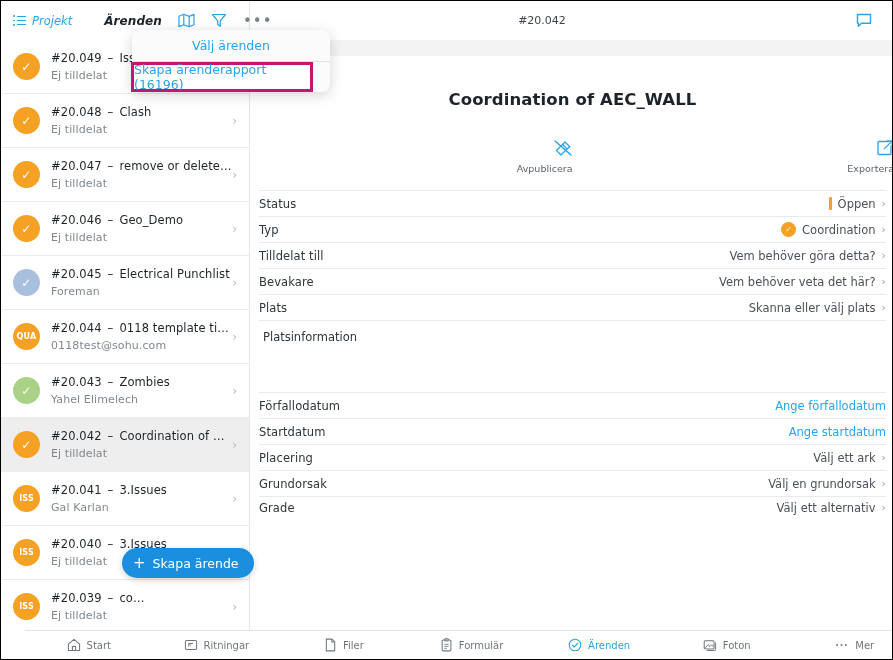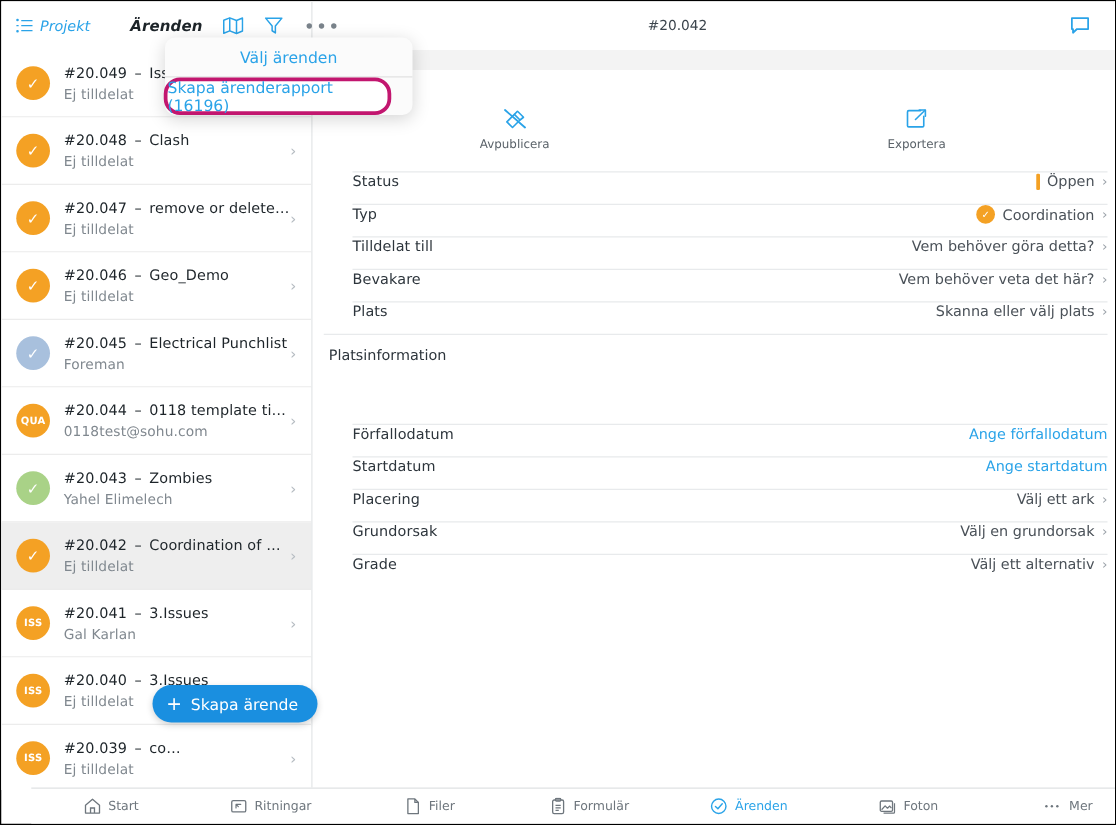--- a/index.html
+++ b/index.html
@@ -72,21 +72,21 @@
     overflow: visible;
   }
   .popup-item {
     height: 31px; display:flex; align-items:center; justify-content:center;
     color: #2aa3e8; font-size: 12.5px; cursor: pointer;
   }
   .popup-sep { height: 1px; background: #e2e2e2; margin: 0 0px; }
   .popup-item.highlight {
     border: 3px solid #c2166f;
     background: #ffffff;
-    border-radius: 13px;
+    border-radius: 0;
     height: 30px;
     margin: 0px -1px;
     width: 182px;
     box-sizing: border-box;
   }
 
   
   .sidebar {
     position: absolute; left: 0; top: 39px;
     width: 249px; height: 592px;
@@ -145,29 +145,28 @@
     overflow: hidden;
   }
   .main-topstrip { height: 16px; background: #f3f3f3; }
   .detail-title {
     text-align: center; font-size: 16.5px; font-weight: 700;
     color: #1d2429; margin-top: 34px; letter-spacing: .1px;
   }
   .actions {
     display: flex; margin-top: 30px;
   }
-  .action { flex: 1; display:flex; flex-direction: column; align-items:center; cursor:pointer; }
+  .action { flex: 1; display:flex; flex-direction: column; align-items:flex-end; cursor:pointer; }
   .action-label { font-size: 9.5px; color: #5b636a; margin-top: 6px; }
 
   .rows { margin-top: 16px; padding: 0 8px; }
   .row {
-    height: 26px; display:flex; align-items:flex-start;
+    height: 26px; display:flex; align-items:center;
     border-top: 1px solid #e8eaec;
     padding: 0 0px;
-    margin-left: 23px;
   }
   .row:first-child { border-top: 1px solid #e8eaec; }
   .row .lbl { font-size: 11.5px; color: #2d353c; letter-spacing: .1px; }
   .row .val {
     margin-left: auto; display:flex; align-items:center; gap: 6px;
     font-size: 11.5px; color: #4a5158;
   }
   .row .val.link { color: #2aa3e8; }
   .row .chev2 { color: #9aa1a8; font-size: 11px; }
   .status-bar { width: 2.5px; height: 13px; background: #f4a124; border-radius:1px; }
@@ -355,20 +354,21 @@
       </div>
   </div>
 
   <div class="fab">
     <span class="plus">+</span>
     <span>Skapa ärende</span>
   </div>
 
   <div class="main">
     <div class="main-topstrip"></div>
+    <div class="detail-title">Coordination of AEC_WALL</div>
 
     <div class="actions">
       <div class="action">
         <span>
           <svg width="20" height="18" viewBox="0 0 20 18">
             <path d="M3.5 11.5 L9.5 5.5 L14 10 L8 16 Z" fill="none" stroke="#2aa3e8" stroke-width="1.3" stroke-linejoin="round"></path>
             <path d="M12 3 L16.8 7.8" stroke="#2aa3e8" stroke-width="1.3" stroke-linecap="round"></path>
             <path d="M9.5 5.5 L12 3 M14 10 L16.8 7.8" stroke="#2aa3e8" stroke-width="1.3"></path>
             <path d="M2 2 L18 16" stroke="#2aa3e8" stroke-width="1.5" stroke-linecap="round"></path>
           </svg>

